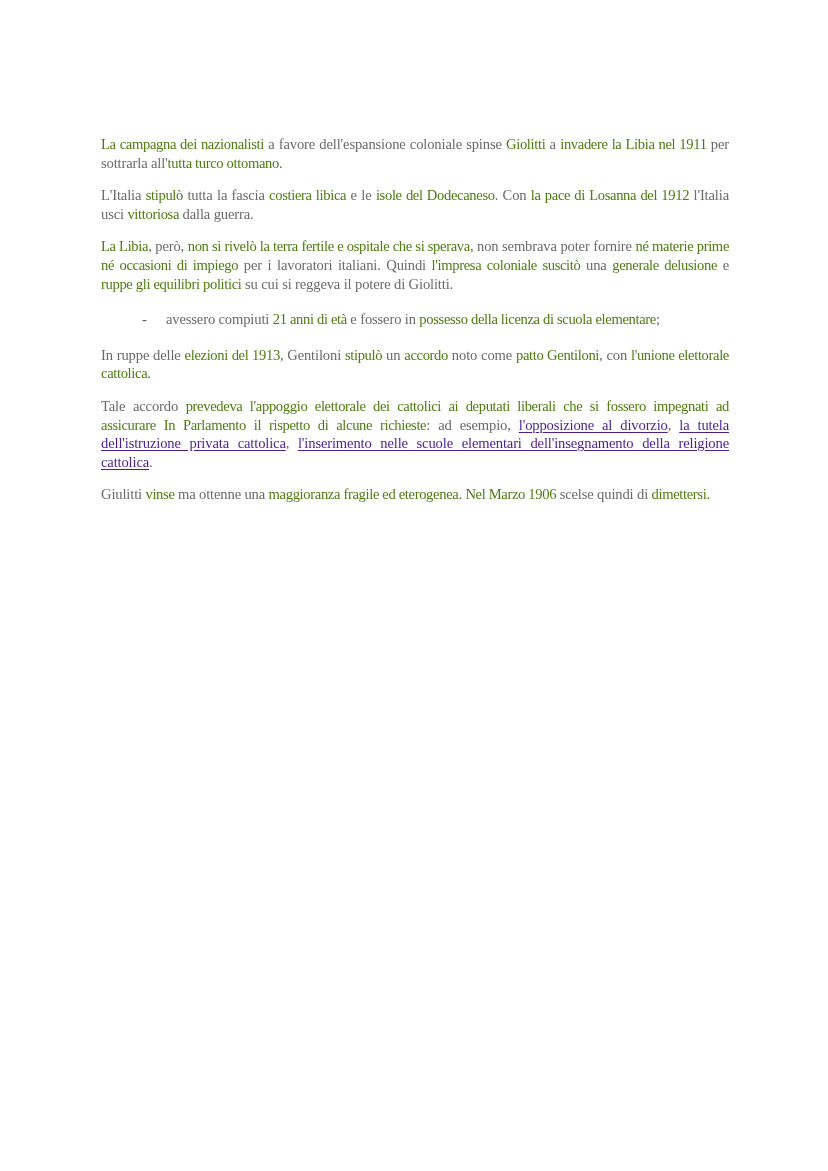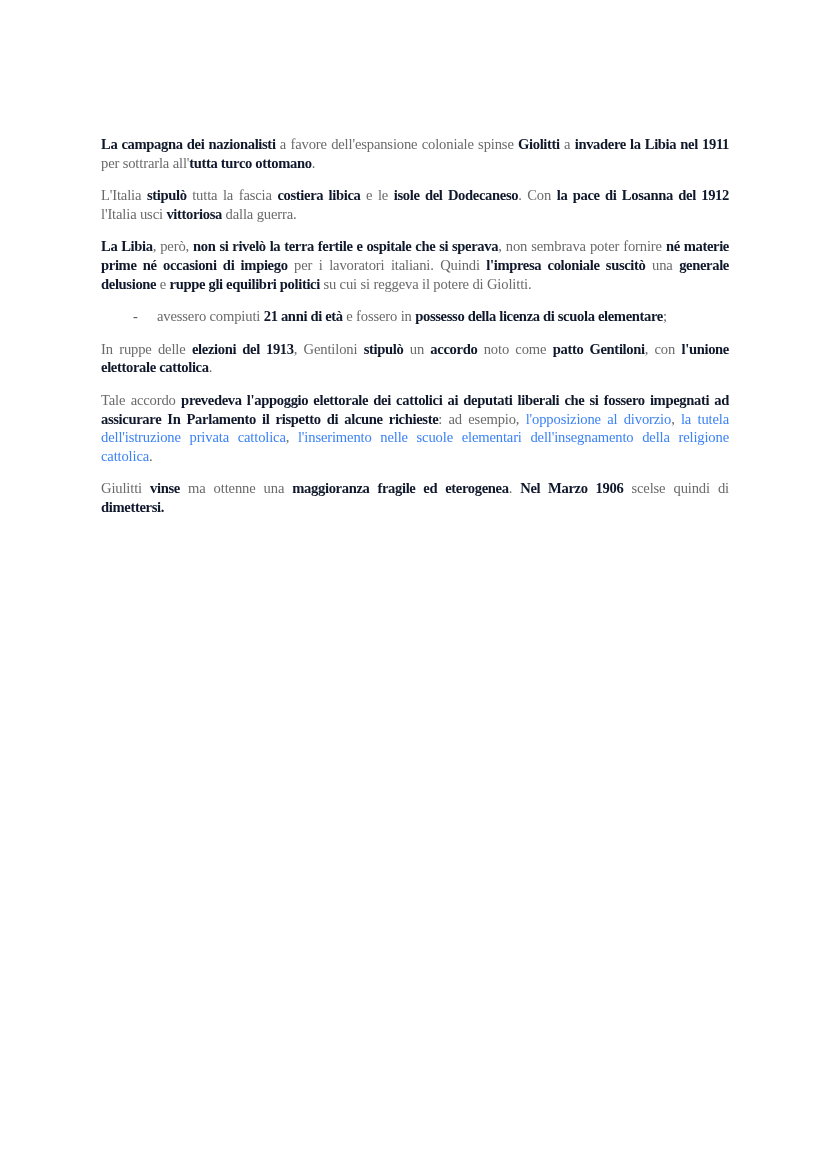--- a/index.html
+++ b/index.html
@@ -4,24 +4,24 @@
 <style>
   html, body { margin: 0; padding: 0; background: #ffffff; }
   body { width: 828px; height: 1171px; position: relative; overflow: hidden; }
   .page {
     position: absolute; left: 101px; top: 135px; width: 628px;
     font-family: "Liberation Serif", "DejaVu Serif", serif;
     font-size: 14.6px; line-height: 18.6px; color: #6a6a6a;
     text-align: justify; letter-spacing: -0.15px;
   }
   .para { margin: 0 0 14px 0; }
-  .b { color: #0f172a; font-weight: bold; font-stretch: condensed; letter-spacing: -0.35px; }
-  .u { text-underline-offset: 2px; color: #3b82f6; }
+  .b { color: #4d7c0f; font-weight: normal; font-stretch: condensed; letter-spacing: -0.35px; }
+  .u { text-decoration: underline; text-underline-offset: 2px; color: #4c1d95; }
   ul.dash { list-style: none; margin: 0 0 14px 0; padding: 0; }
-  ul.dash li { position: relative; padding-left: 48px; margin: 8px; }
+  ul.dash li { position: relative; padding-left: 48px; margin: 17px; }
   ul.dash li::before { content: "-"; position: absolute; left: 24px; top: 0; color: #555; }
 </style>
 </head>
 <body>
 
 <div class="page">
   <div id="before">
       <p class="para"><span class="b">La campagna dei nazionalisti</span><span> a favore dell'espansione coloniale spinse </span><span class="b">Giolitti</span><span> a </span><span class="b">invadere la Libia nel 1911</span><span> per sottrarla all'</span><span class="b">tutta turco ottomano</span><span>.</span></p>
       <p class="para"><span>L'Italia </span><span class="b">stipulò</span><span> tutta la fascia </span><span class="b">costiera libica</span><span> e le </span><span class="b">isole del Dodecaneso</span><span>. Con </span><span class="b">la pace di Losanna del 1912</span><span> l'Italia usci </span><span class="b">vittoriosa</span><span> dalla guerra.</span></p>
       <p class="para"><span class="b">La Libia</span><span>, però, </span><span class="b">non si rivelò la terra fertile e ospitale che si sperava</span><span>, non sembrava poter fornire </span><span class="b">né materie prime né occasioni di impiego</span><span> per i lavoratori italiani. Quindi </span><span class="b">l'impresa coloniale suscitò</span><span> una </span><span class="b">generale delusione</span><span> e </span><span class="b">ruppe gli equilibri politici</span><span> su cui si reggeva il potere di Giolitti.</span></p>

